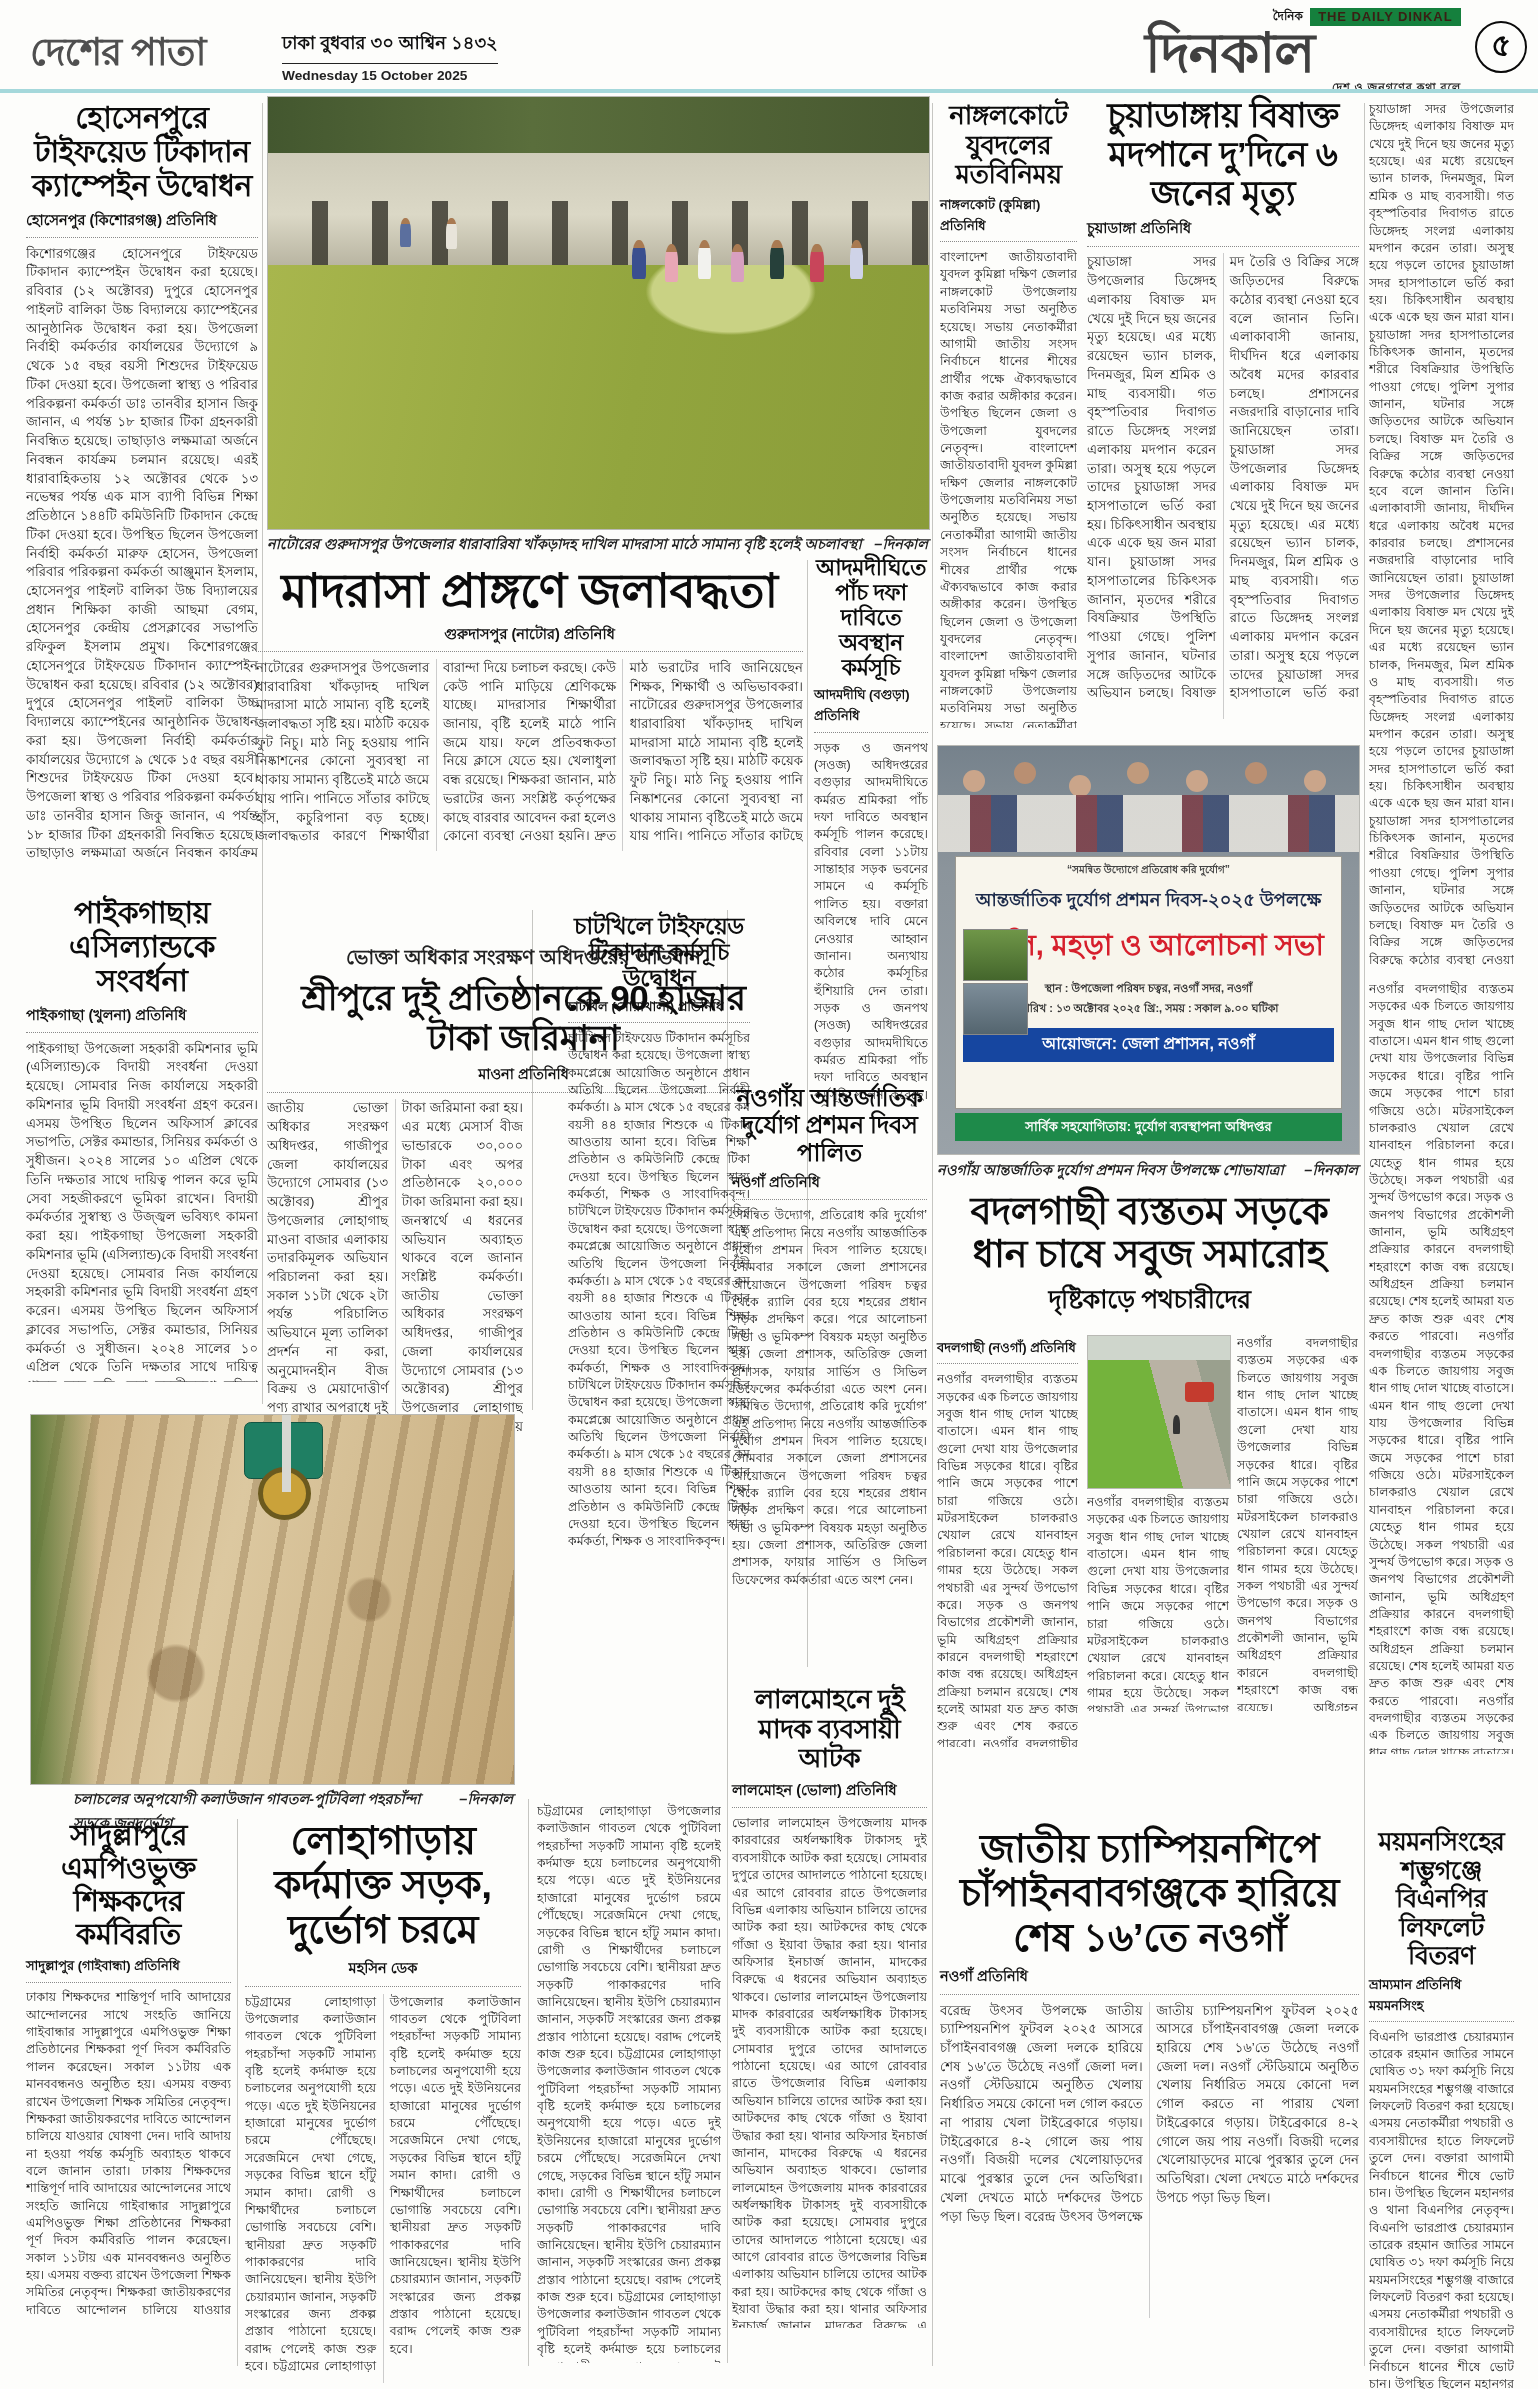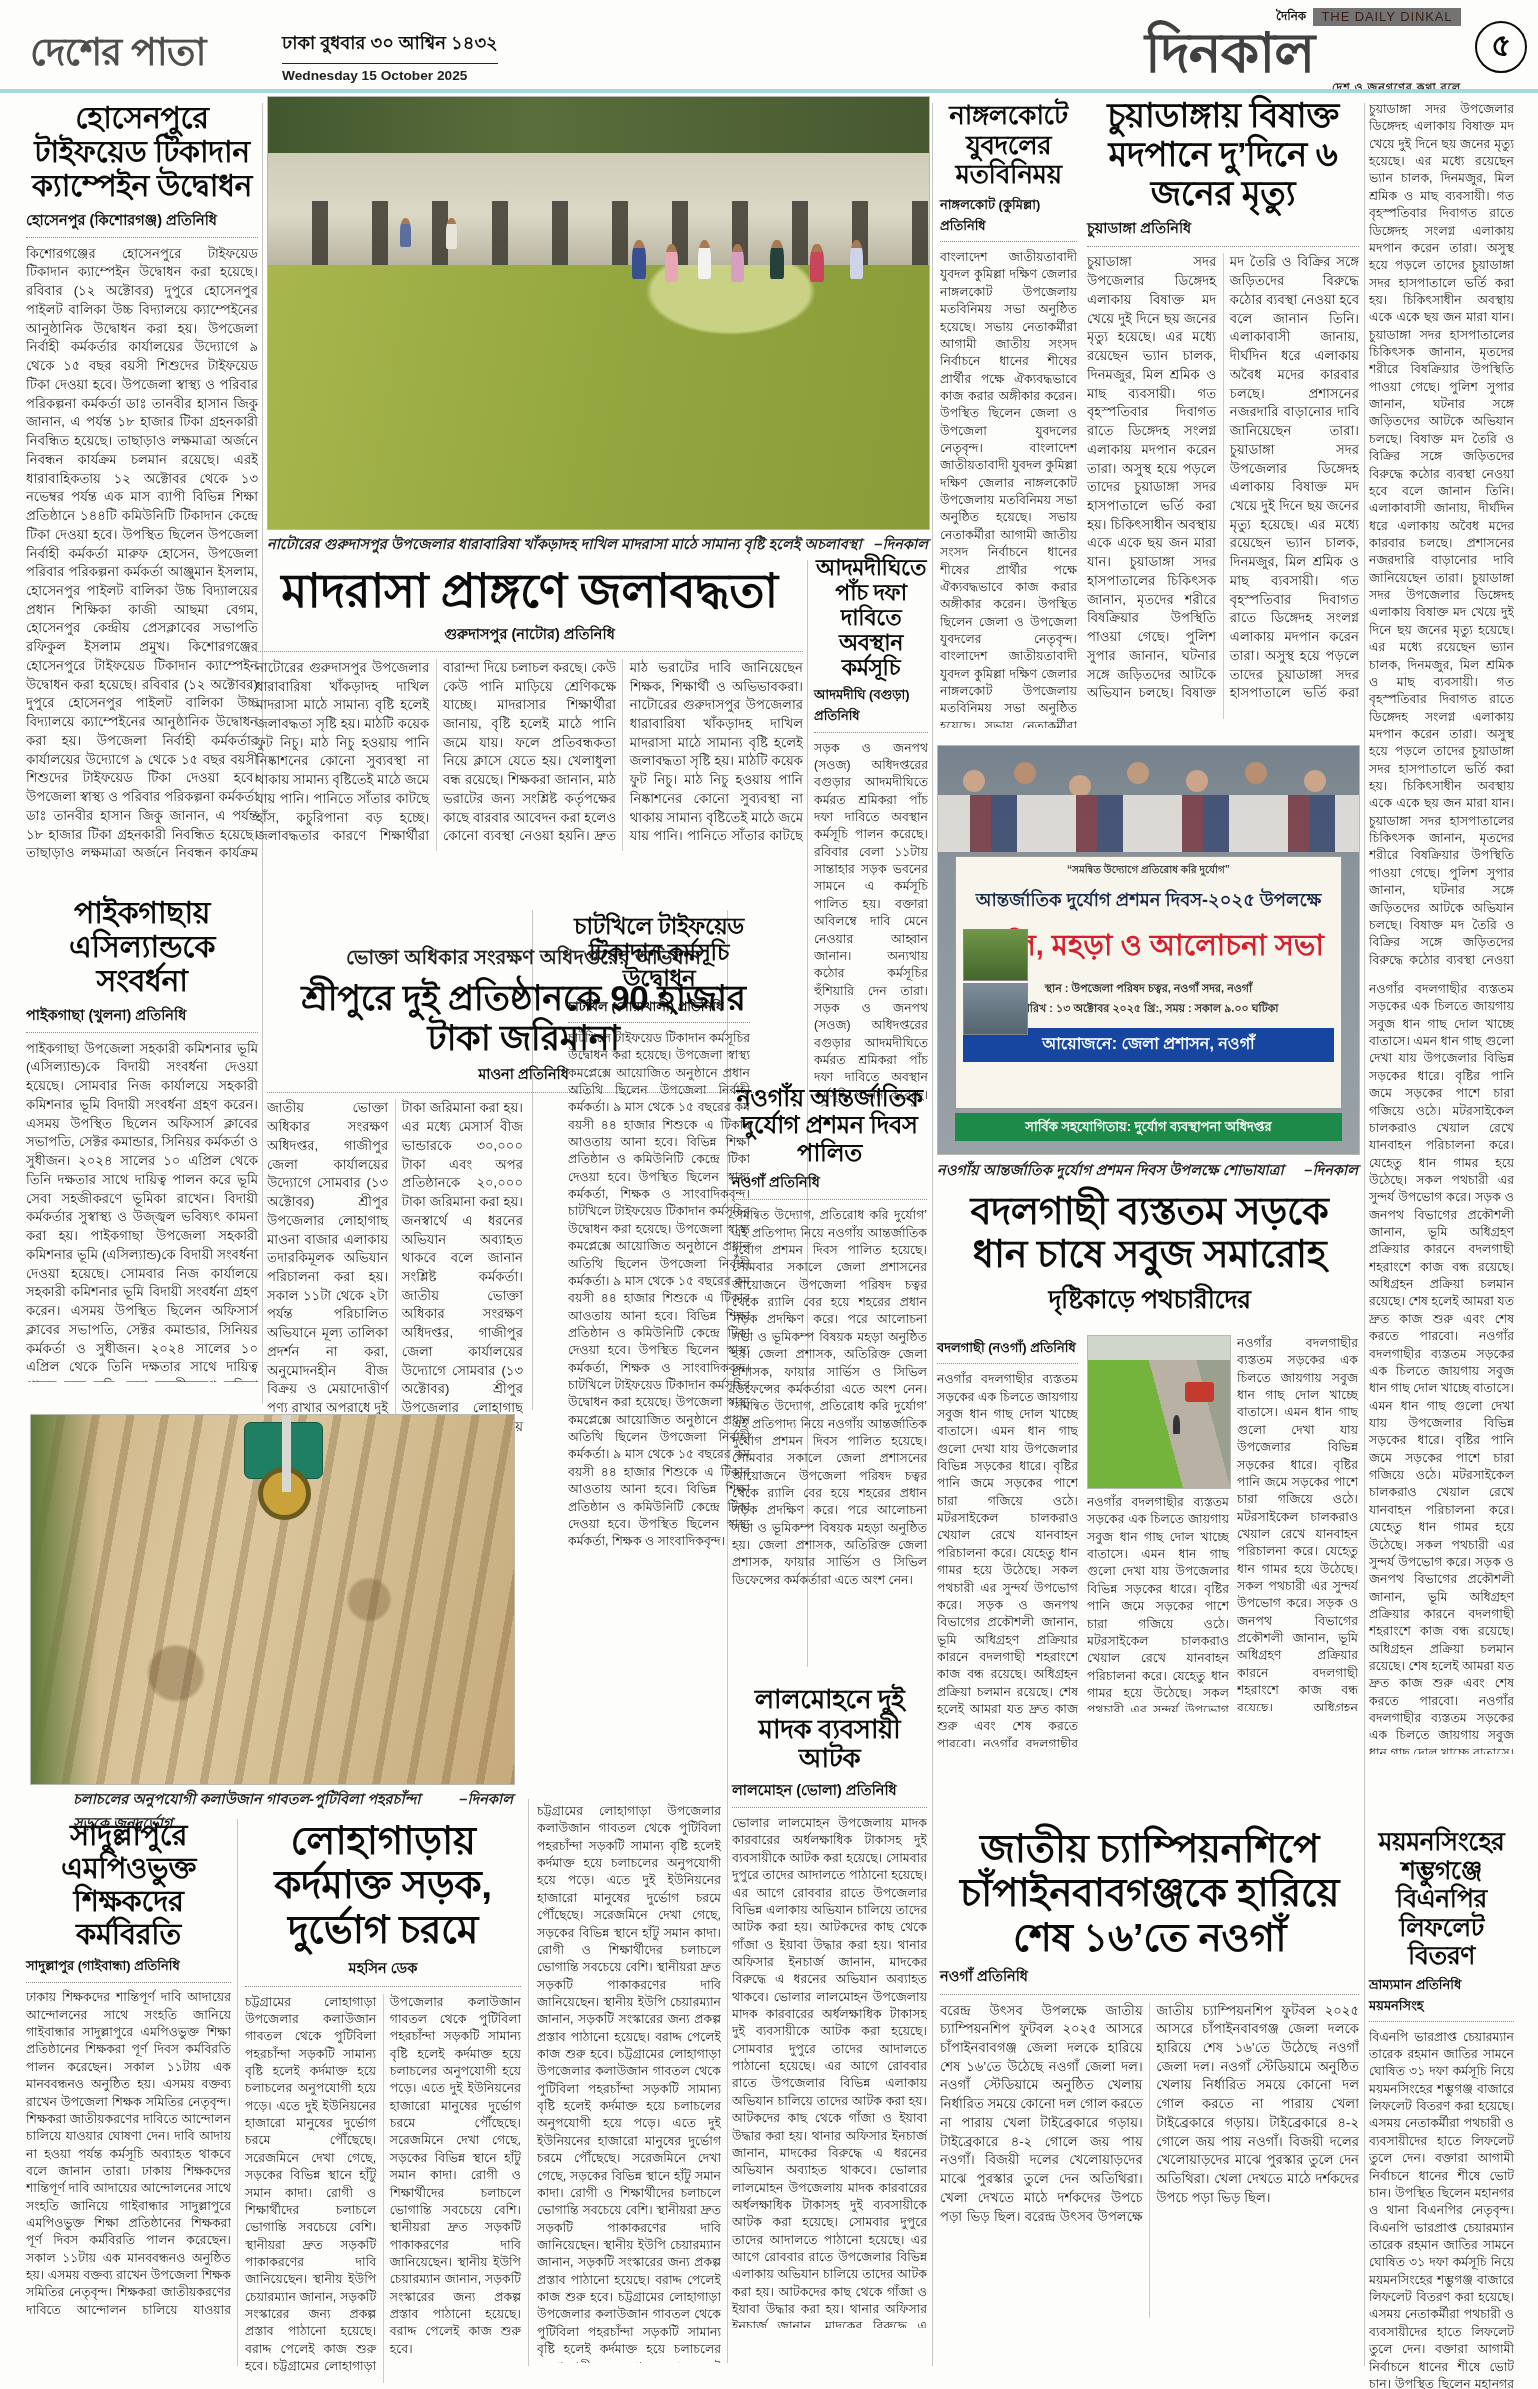--- a/index.html
+++ b/index.html
@@ -15,21 +15,21 @@
   .cols2{column-count:2;column-gap:13.7px;column-rule:0.9px solid #ccc;}
   .cols3{column-count:3;column-gap:13.7px;column-rule:0.9px solid #ccc;}
   .caption{display:flex;justify-content:space-between;align-items:flex-start;font-size:14.5px;font-weight:700;font-style:italic;color:#222;}
   .credit{font-style:italic;font-weight:700;white-space:nowrap;padding-left:10.3px;}
   .vdiv{position:absolute;width:0.9px;background:#c6c6c2;}
   .subheadbar{background:#e7e7e5;font-weight:800;text-align:center;color:#111;}
   .photo{position:absolute;overflow:hidden;border:0.9px solid #b9b9b4;}
   .figure{position:absolute;border-radius:45% 45% 12% 12%;}
   
   .mast-row{display:flex;align-items:center;justify-content:flex-end;gap:6.8px;}
-  .mast-en{background:#737373;color:#3a1f14;font-weight:400;font-size:13px;letter-spacing:0.9px;padding:1.7px 8.5px;}
+  .mast-en{background:#15803d;color:#3a1f14;font-weight:700;font-size:13px;letter-spacing:0.9px;padding:1.7px 8.5px;}
   .mast-bn{font-size:55px;font-weight:900;line-height:.95;color:#404040;letter-spacing:-0.9px;}
   .tagline{font-size:11px;font-weight:700;color:#222;text-align:right;letter-spacing:0.9px;}
   .pagecircle{width:48px;height:48px;border:2.6px solid #0a0a0a;border-radius:50%;display:flex;align-items:center;justify-content:center;
               font-size:31px;font-weight:900;color:#0a0a0a;}
   .banner-line{text-align:center;}
 </style>
 </head>
 <body>
 
 <div id="page">

